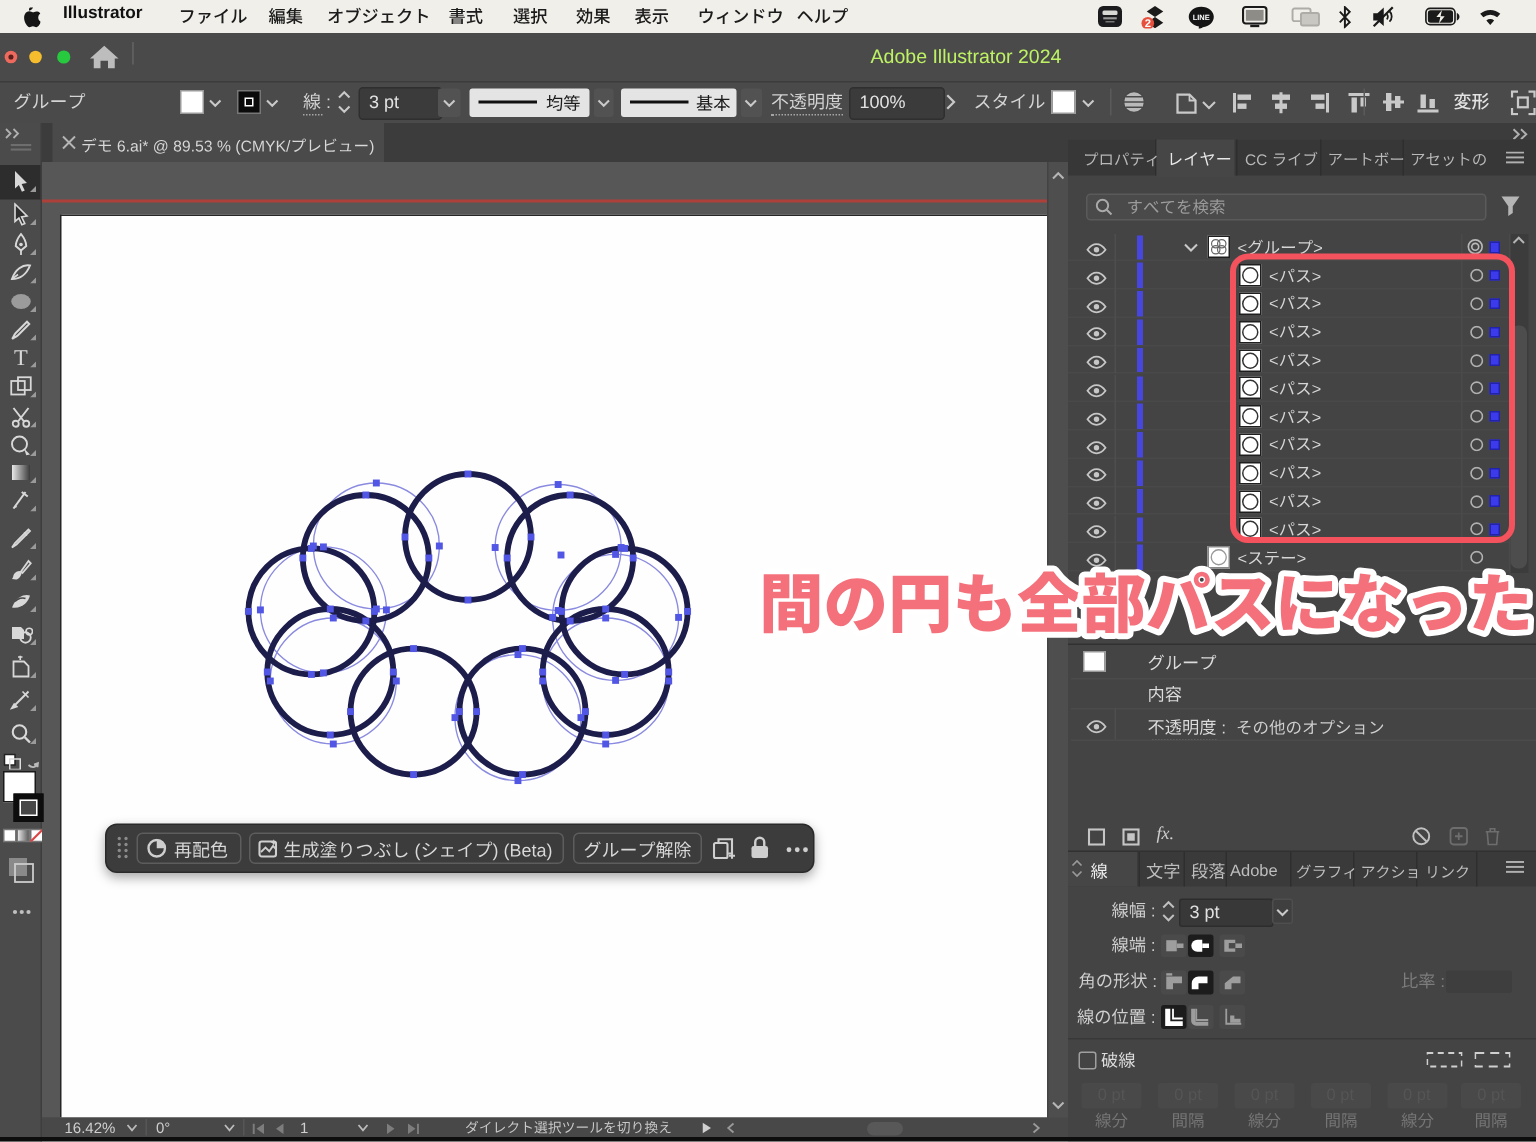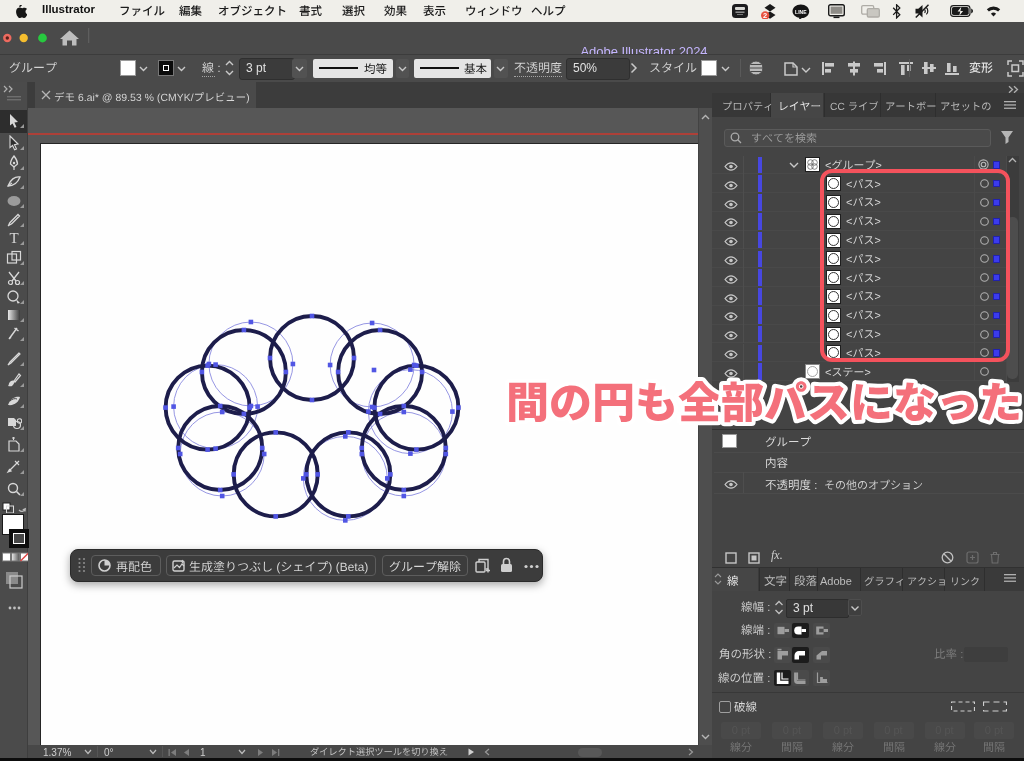--- a/index.html
+++ b/index.html
@@ -116,21 +116,21 @@
   </svg>
 <div style="position:absolute;left:0px;top:22px;width:1024px;height:32px;background:#4a4a4a"></div>
 <svg style="position:absolute;left:0px;top:22px;" width="120" height="32" viewBox="0 0 120 32">
     <circle cx="7.3" cy="16" r="4.2" fill="#ee6a5f"></circle>
     <circle cx="7.3" cy="16" r="1.7" fill="#58201b"></circle>
     <circle cx="23.7" cy="16" r="4.2" fill="#f5bd2e"></circle>
     <circle cx="42.5" cy="16" r="4.4" fill="#27c93f"></circle>
     <path d="M69.5 8.5 79 17h-2.5v6.5h-4.5v-5h-5v5h-4.5V17H60z" fill="#bdbdbd"></path>
     <rect x="88" y="6" width="1.3" height="15" fill="#5e5e5e"></rect>
   </svg>
-<div style="position:absolute;left:544px;top:44px;width:200px;height:16px;font:13px Liberation Sans,sans-serif;color:#c4b5fd;text-align:center">Adobe Illustrator 2024</div>
+<div style="position:absolute;left:544px;top:30px;width:200px;height:16px;font:13px Liberation Sans,sans-serif;color:#bef264;text-align:center">Adobe Illustrator 2024</div>
 <div style="position:absolute;left:0px;top:54px;width:1024px;height:28px;background:#4a4a4a;border-top:1px solid #3c3c3c;box-sizing:border-box"></div>
 <svg class="t" style="left:9px;top:72px;" width="2" height="2">
     <g transform="scale(0.012)" fill="#d4d4d4">
       <use href="#g30b0r"></use>
       <use href="#g30ebr" x="1000"></use>
       <use href="#g30fcr" x="2000"></use>
       <use href="#g30d7r" x="3000"></use>
     </g>
   </svg>
 <div style="position:absolute;left:120px;top:60px;width:16px;height:16px;background:#fff;border:1px solid #9a9a9a;box-sizing:border-box"></div>
@@ -187,21 +187,21 @@
     <g transform="scale(0.012)" fill="#d4d4d4">
       <use href="#g4e0dr"></use>
       <use href="#g900fr" x="1000"></use>
       <use href="#g660er" x="2000"></use>
       <use href="#g5ea6r" x="3000"></use>
       <use href="#g3aL" x="4278"></use>
     </g>
   </svg>
 <div style="position:absolute;left:514px;top:75px;width:48px;height:1px;border-bottom:1px dotted #a5a5a5"></div>
 <div style="position:absolute;left:566px;top:58px;width:62px;height:20px;background:#3b3b3b;border:1px solid #2f2f2f;border-radius:3px"></div>
-<div style="position:absolute;left:573px;top:61px;width:45px;height:14px;font:12px Liberation Sans,sans-serif;color:#e2e2e2">50%</div>
+<div style="position:absolute;left:573px;top:61px;width:45px;height:14px;font:12px Liberation Sans,sans-serif;color:#e2e2e2">100%</div>
 <svg style="position:absolute;left:630px;top:62px;" width="8" height="12" viewBox="0 0 8 12">
     <path d="M1.5 1.5 6 6 1.5 10.5" stroke="#c9c9c9" stroke-width="1.5" fill="none"></path>
   </svg>
 <svg class="t" style="left:649px;top:72px;" width="2" height="2">
     <g transform="scale(0.012)" fill="#d4d4d4">
       <use href="#g30b9r"></use>
       <use href="#g30bfr" x="1000"></use>
       <use href="#g30a4r" x="2000"></use>
       <use href="#g30ebr" x="3000"></use>
       <use href="#g3aL" x="4278"></use>
@@ -478,21 +478,21 @@
     </g>
   </svg>
 <div style="position:absolute;left:698px;top:108px;width:14px;height:637px;background:#4e4e4e;border-left:1px solid #434343;box-sizing:border-box"></div>
 <svg style="position:absolute;left:701px;top:114px;" width="9" height="6" viewBox="0 0 9 6">
     <path d="M1 5 4.5 1.5 8 5" stroke="#b5b5b5" stroke-width="1.4" fill="none"></path>
   </svg>
 <svg style="position:absolute;left:701px;top:734px;" width="9" height="6" viewBox="0 0 9 6">
     <path d="M1 1 4.5 4.5 8 1" stroke="#b5b5b5" stroke-width="1.4" fill="none"></path>
   </svg>
 <div style="position:absolute;left:28px;top:745px;width:684px;height:13px;background:#484848"></div>
-<div style="position:absolute;left:43px;top:746.5px;width:40px;height:11px;font:10px Liberation Sans,sans-serif;color:#cfcfcf">1.37%</div>
+<div style="position:absolute;left:43px;top:746.5px;width:40px;height:11px;font:10px Liberation Sans,sans-serif;color:#cfcfcf">16.42%</div>
 <svg style="position:absolute;left:84px;top:749px;" width="8" height="6" viewBox="0 0 8 6">
     <path d="M1 1 4 4.5 7 1" stroke="#bbb" stroke-width="1.2" fill="none"></path>
   </svg>
 <div style="position:absolute;left:97px;top:746px;width:1px;height:11px;background:#565656"></div>
 <div style="position:absolute;left:104px;top:746.5px;width:20px;height:11px;font:10px Liberation Sans,sans-serif;color:#cfcfcf">0°</div>
 <svg style="position:absolute;left:149px;top:749px;" width="8" height="6" viewBox="0 0 8 6">
     <path d="M1 1 4 4.5 7 1" stroke="#bbb" stroke-width="1.2" fill="none"></path>
   </svg>
 <div style="position:absolute;left:162px;top:746px;width:1px;height:11px;background:#565656"></div>
 <svg style="position:absolute;left:168px;top:748.5px;" width="25" height="7" viewBox="0 0 25 7">

